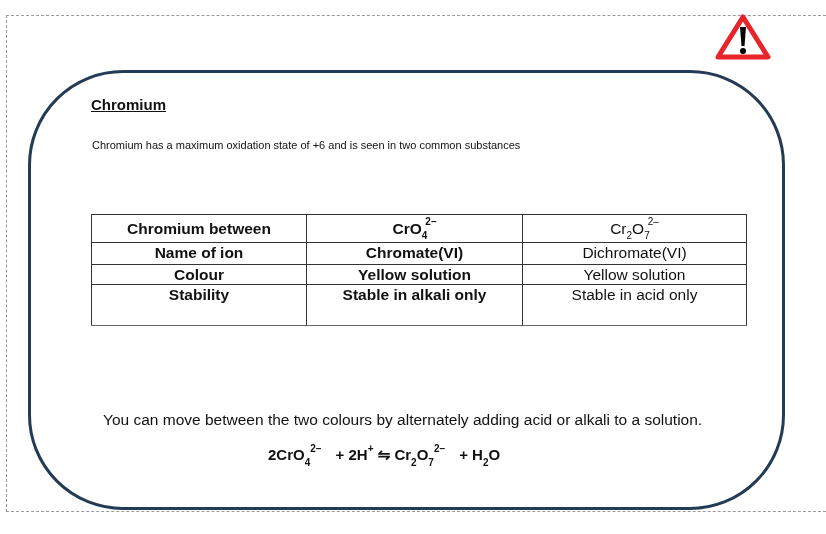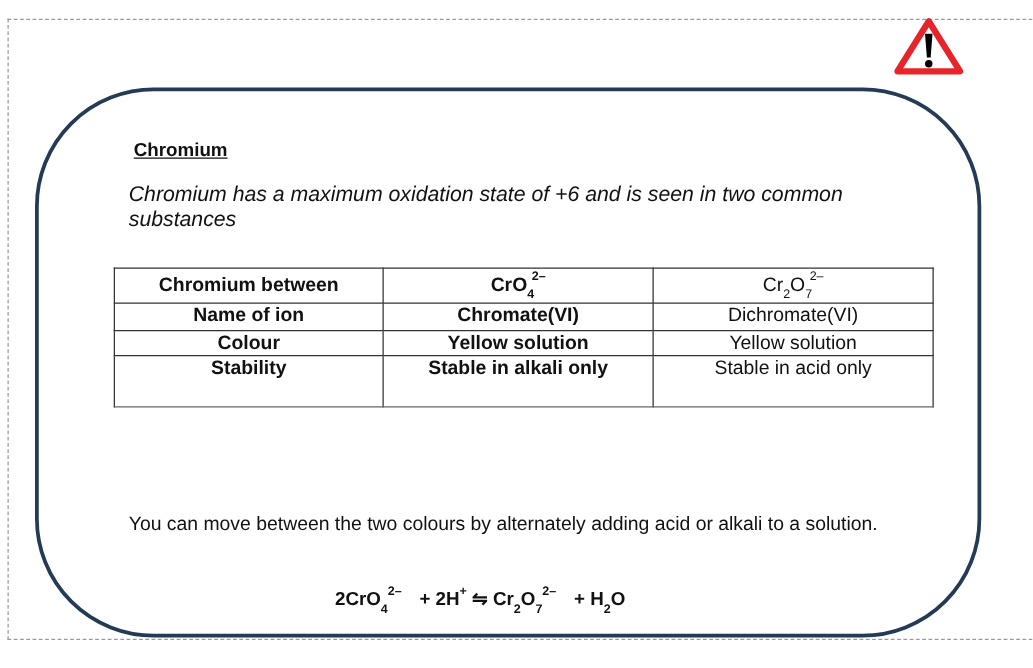--- a/index.html
+++ b/index.html
@@ -16,25 +16,25 @@
     .warning {
       position: absolute; left: 715px; top: 14px; width: 56px; height: 46px;
     }
     .card {
       position: absolute; left: 28px; top: 70px; width: 757px; height: 440px;
       border: 3px solid #243b55; border-radius: 95px; box-sizing: border-box;
       background: #fff;
     }
     .heading {
       position: absolute; left: 91px; top: 96px; font-size: 15px; font-weight: bold;
-      text-decoration: underline; margin: 16px;
+      text-decoration: underline; margin: 0;
     }
     .intro {
       position: absolute; left: 91px; top: 134px; width: 640px;
-      font-size: 17px; line-height: 20px; margin: 12px; font-style: italic;
+      font-size: 11px; line-height: 20px; margin: 1px;
     }
     table.species {
       position: absolute; left: 91px; top: 214px; width: 656px;
       border-collapse: collapse; font-size: 15.5px;
     }
     table.species td {
       border: 1px solid #333; text-align: center; padding: 0; line-height: 19px;
       vertical-align: top;
     }
     table.species td.lbl { font-weight: bold; width: 214px; }
@@ -44,21 +44,21 @@
     table.species tr.r2 td { height: 19px; margin-top: 40px; }
     table.species tr.r3 td { height: 40px; border-bottom-color: #666; }
     sub, sup { font-size: 10px; line-height: 0; }
     .ion sup { position: relative; top: -3px; margin-left: -2px; }
     .ion sub { position: relative; top: 1px; }
     .outro {
       position: absolute; left: 91px; top: 396px; width: 660px;
       font-size: 15.5px; line-height: 24px; margin: 12px;
     }
     .equation {
-      position: absolute; left: 268px; top: 470px; font-size: 15px; font-weight: bold;
+      position: absolute; left: 268px; top: 446px; font-size: 15px; font-weight: bold;
       white-space: nowrap;
     }
     .equation sup { position: relative; top: -2px; }
     .equation sub { position: relative; top: 2px; }
     .gap { display: inline-block; width: 10px; }
   </style>
 </head>
 <body>
 
 <div class="frame"></div>

